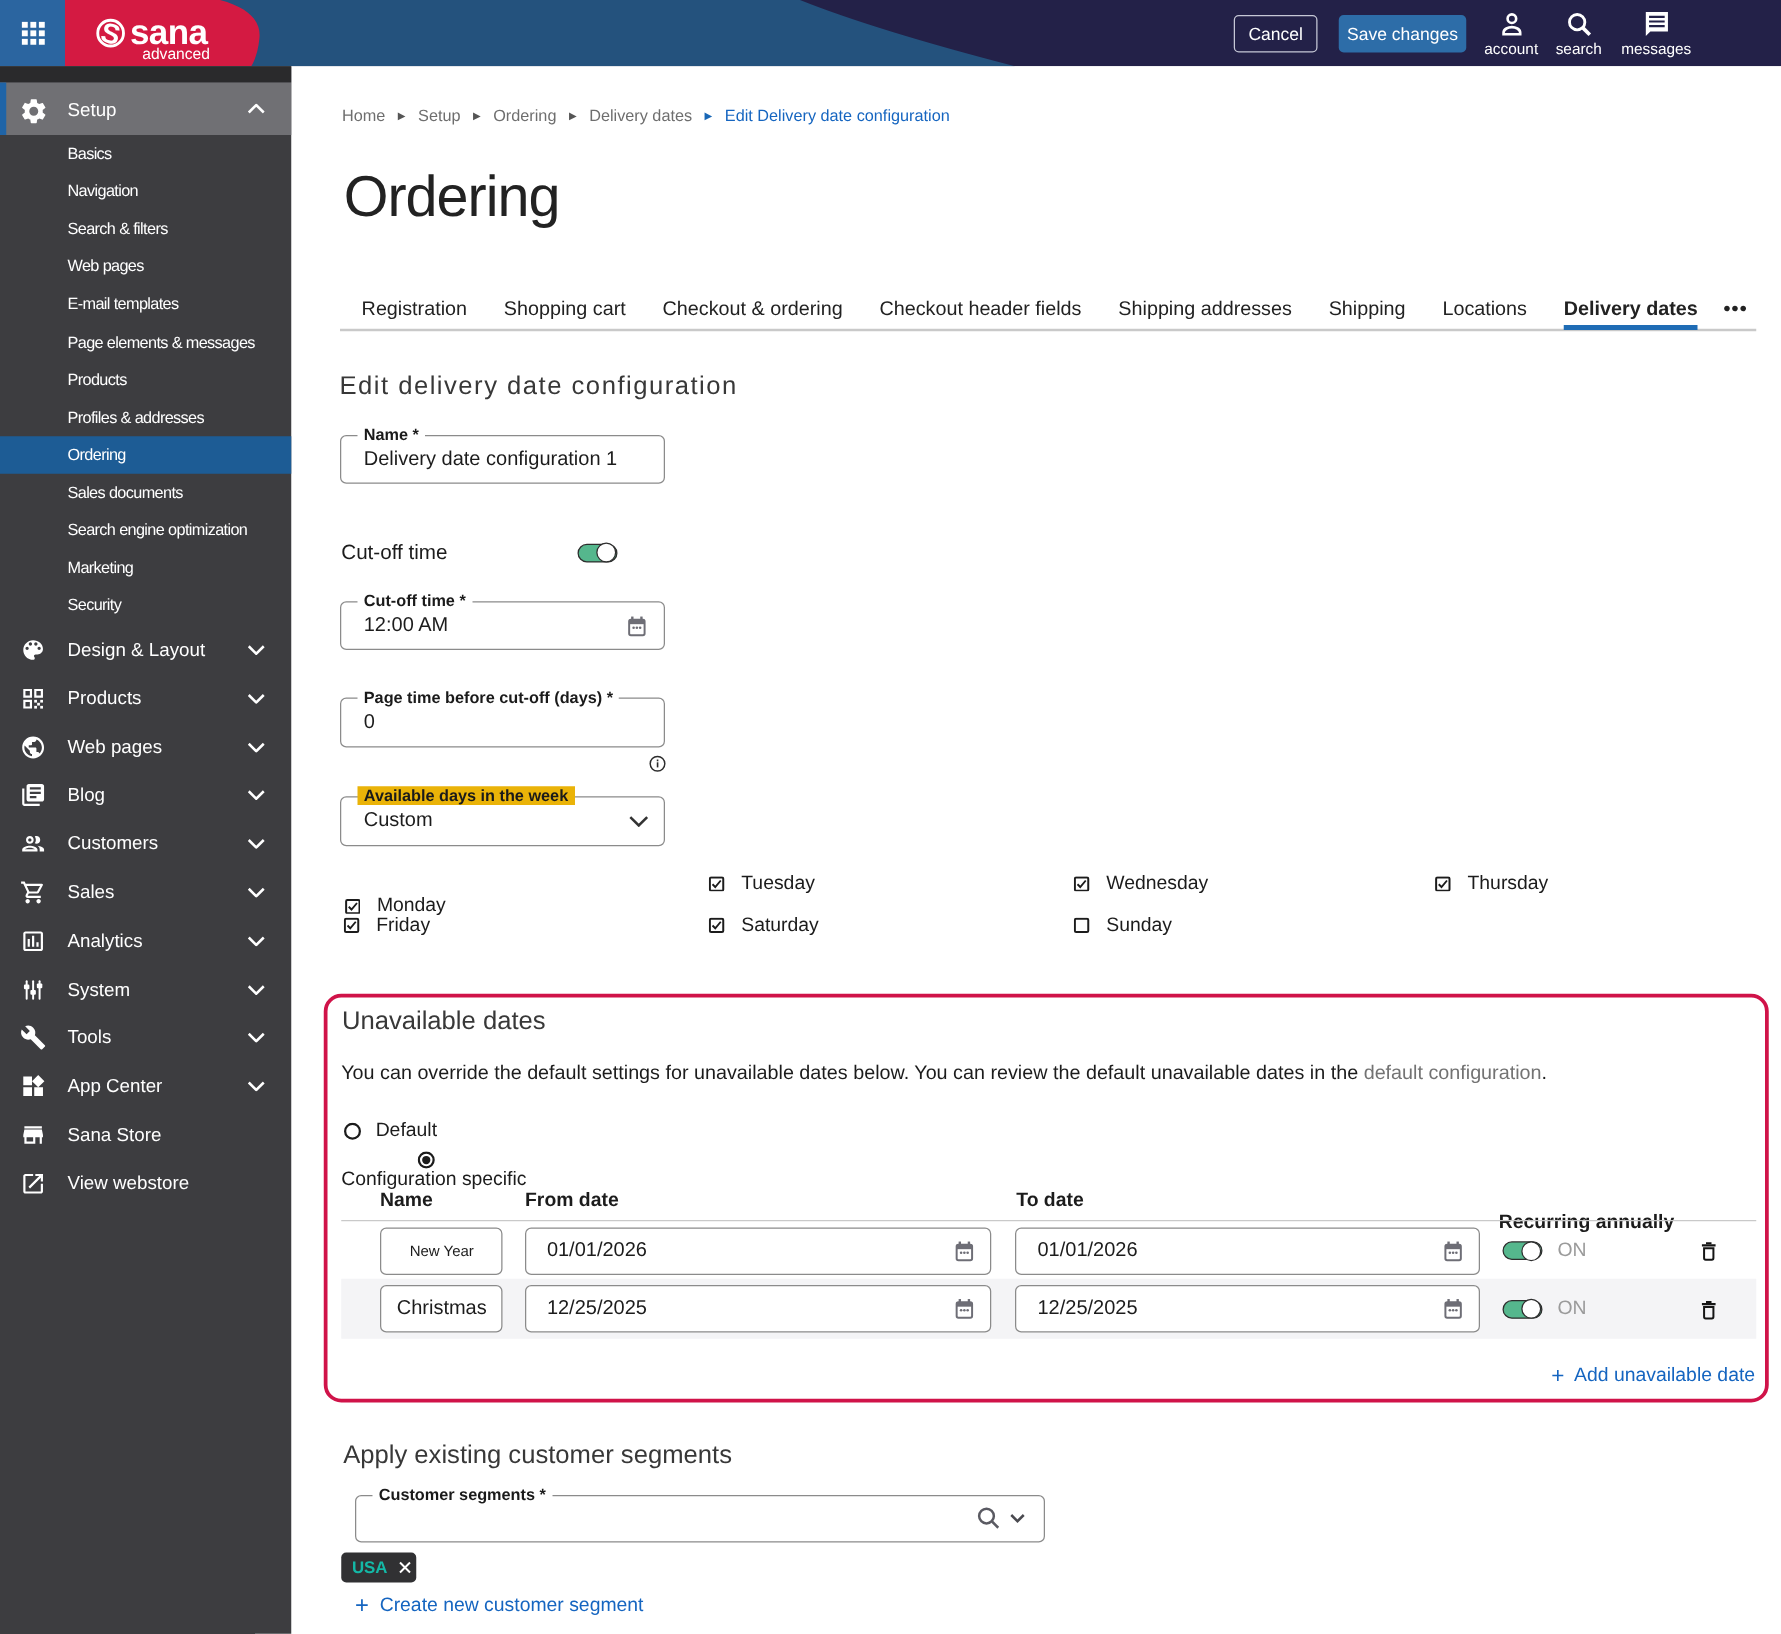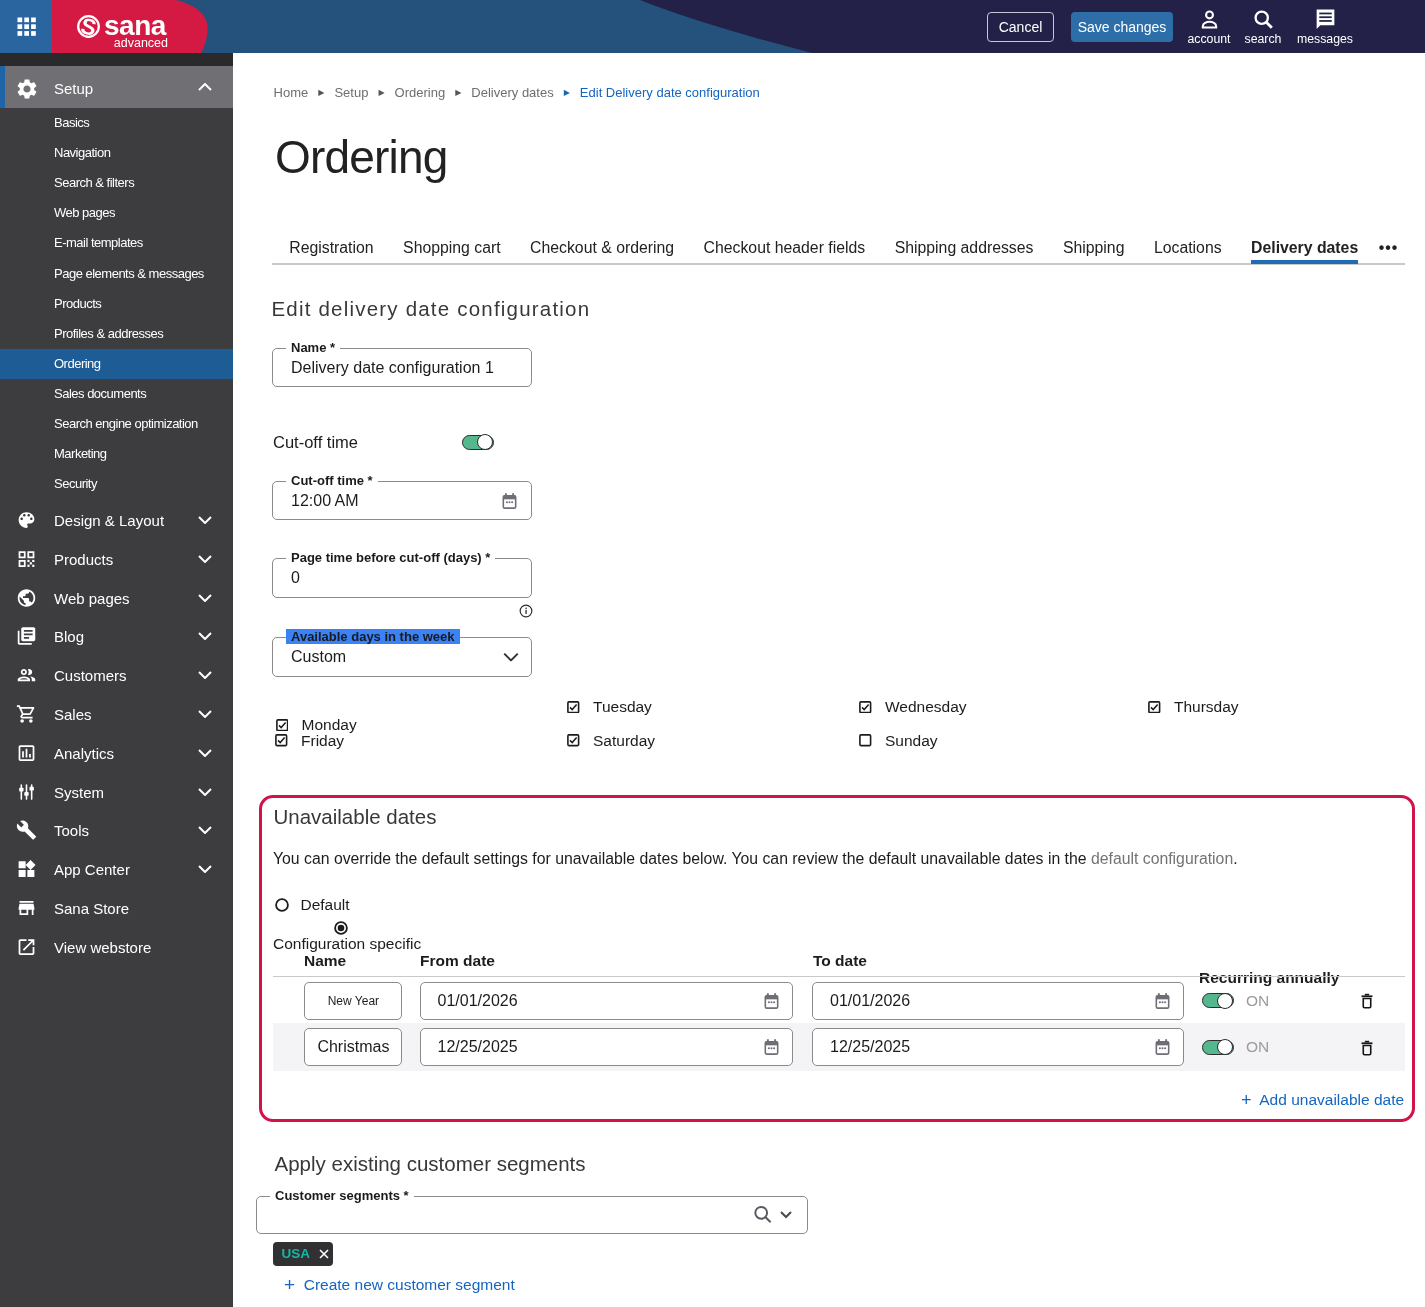--- a/index.html
+++ b/index.html
@@ -263,21 +263,21 @@
 <div class="mfield" style="left:272px;top:558px;width:260px;height:40px;">
     <div class="lab" style="background:#fff;font-size:13px;">Page time before cut-off (days) *</div>
     <div class="val" style="font-size:16px;">0</div>
   </div>
 <svg style="position:absolute;left:519px;top:604px;" width="14" height="14" viewBox="0 0 24 24">
     <circle cx="12" cy="12" r="10" fill="none" stroke="#2c2c2c" stroke-width="2"></circle>
     <rect x="11" y="10" width="2.2" height="7" fill="#2c2c2c"></rect>
     <rect x="11" y="6.2" width="2.2" height="2.4" fill="#2c2c2c"></rect>
   </svg>
 <div class="mfield" style="left:272px;top:637px;width:260px;height:40px;">
-    <div class="lab" style="background:#3b82f6;font-size:13px;">Available days in the week</div>
+    <div class="lab" style="background:#eab308;font-size:13px;">Available days in the week</div>
     <div class="val" style="font-size:16px;">Custom</div>
     <svg class="rico" width="16" height="9" viewBox="0 0 14 8">
       <path d="M1,1 L7,7 L13,1" fill="none" stroke="#333" stroke-width="1.8"></path>
     </svg>
   </div>
 <div class="ckrow" style="left:275.5px;top:716px;"><svg width="12.5" height="12.5" viewBox="0 0 12.5 12.5">
       <rect x="0.9" y="0.9" width="10.7" height="10.7" rx="1" fill="none" stroke="#1c1c1c" stroke-width="1.6"></rect>
       <path d="M3 6.4 L5.2 8.6 L9.6 3.4" fill="none" stroke="#1c1c1c" stroke-width="1.5"></path>
     </svg>Monday</div>
 <div class="ckrow" style="left:567px;top:698px;"><svg width="12.5" height="12.5" viewBox="0 0 12.5 12.5">
@@ -394,21 +394,21 @@
     <div class="knob"></div>
   </div>
 <div class="txt15" style="left:1246px;top:1038.2px;color:#9b9b9b;">ON</div>
 <div style="position:absolute;left:1358.5px;top:1037.7px;"><svg width="16" height="20" viewBox="0 0 24 24">
       <path d="M8.7,1.2 h6.6 v2.4 h-6.6 z" fill="#151515"></path>
       <path d="M3.8,3.6 h16.4 v2.6 h-16.4 z" fill="#151515"></path>
       <path d="M6.4,8.3 h11.2 l0,11.9 a1.9,1.9 0 0 1 -1.9,1.9 h-7.4 a1.9,1.9 0 0 1 -1.9,-1.9 z" fill="none" stroke="#151515" stroke-width="2.4"></path>
     </svg></div>
 <div class="txt15" style="left:1241px;top:1089.5px;color:#1565c0;"><span style="font-size:18px;vertical-align:-1px;">+</span>&nbsp; Add unavailable date</div>
 <div class="h2" style="left:274.5px;top:1151.5px;">Apply existing customer segments</div>
-<div class="mfield" style="left:256px;top:1195.5px;width:552px;height:38.6px;">
+<div class="mfield" style="left:284px;top:1195.5px;width:552px;height:38.6px;">
     <div class="lab" style="background:#fff;font-size:13px;">Customer segments *</div>
     <svg class="rico" width="44" height="22" viewBox="0 0 44 22" style="right:12px;">
       <circle cx="10.2" cy="8.8" r="5.9" fill="none" stroke="#5a5a62" stroke-width="2"></circle>
       <line x1="14.6" y1="13.2" x2="19.6" y2="18.2" stroke="#5a5a62" stroke-width="2"></line>
       <path d="M30,8 L35,13 L40,8" fill="none" stroke="#4a4a50" stroke-width="2"></path>
     </svg>
   </div>
 <div class="chip">USA <svg width="10" height="10" viewBox="0 0 10 10">
       <path d="M1,1 L9,9 M9,1 L1,9" stroke="#fff" stroke-width="1.6"></path>
     </svg></div>

